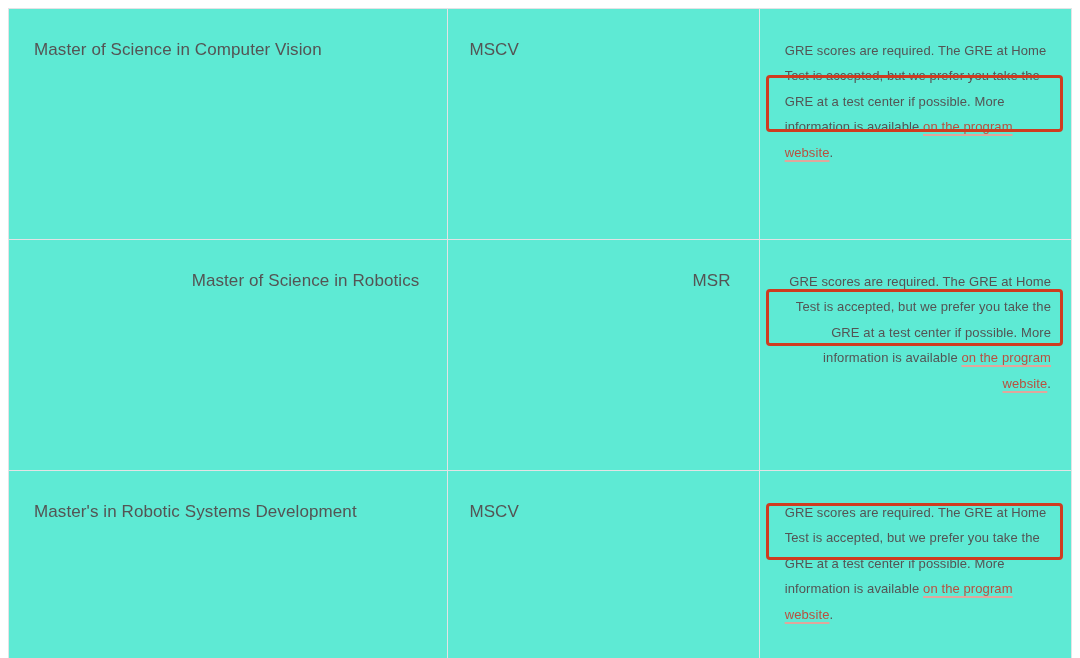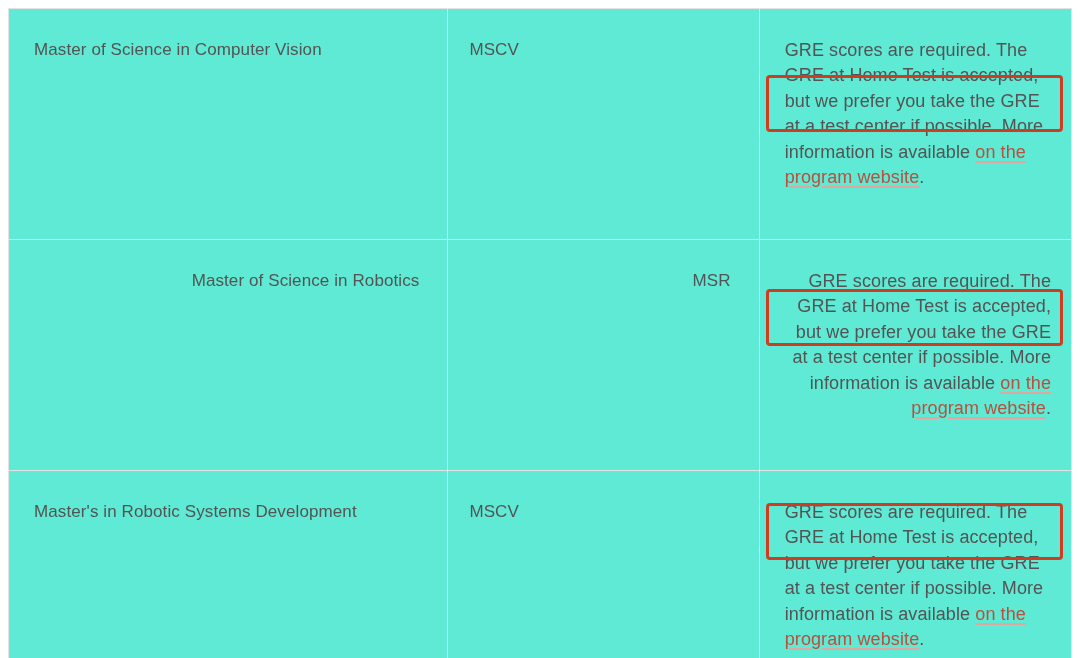--- a/index.html
+++ b/index.html
@@ -63,21 +63,21 @@
     letter-spacing: 0.1px;
   }
 
   .cell-abbr .cell-inner { padding-left: 13px; }
 
   .cell-req .cell-inner {
     padding: 21px 12px 20px 17px;
   }
 
   .req-text {
-    font-size: 18px;
+    font-size: 13px;
     line-height: 25.4px;
     color: #545454;
     letter-spacing: 0.1px;
   }
   .annot-box {
     position: absolute;
     border: 3px solid #cf3c20;
     border-radius: 4px;
     box-sizing: border-box;
     pointer-events: none;

